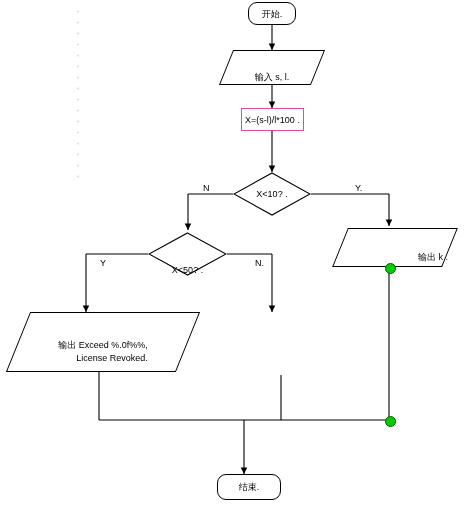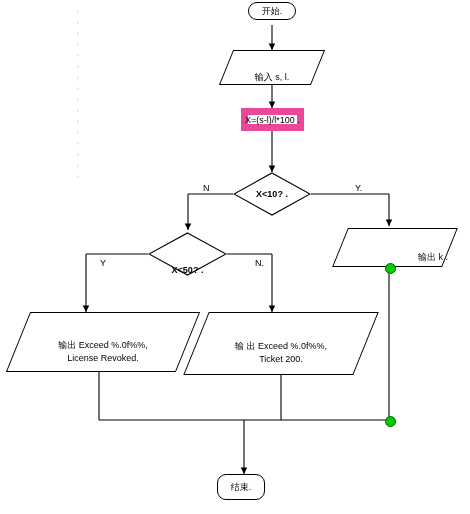--- a/index.html
+++ b/index.html
@@ -34,21 +34,21 @@
     white-space:nowrap;
   }
   .node .lbl{ position:relative; z-index:2; padding:0 2px; }
 
   .terminator{
     border:1px solid #000000;
     border-radius:9px;
     background:#ffffff;
   }
   .process{
-    border:7px solid #ec4899;
+    border:1px solid #ec4899;
     background:#ffffff;
   }
   
   .para{ background:transparent; }
   .para .plate{
     position:absolute;
     left:0; top:0; right:0; bottom:0;
     border:1px solid #000000;
     background:#ffffff;
     transform:skewX(-22deg);
@@ -57,30 +57,30 @@
   .para .lbl{ z-index:2;margin-top:19px; }
 
   
   .decision{ background:transparent; }
   .decision .plate{
     position:absolute;
     left:50%; top:50%;
     width:0; height:0;
     z-index:1;
   }
-  .decision .lbl{ z-index:2;font-weight:bold; }
+  .decision .lbl{ z-index:2; }
 
   .edge-label{
     position:absolute;
     font-size:9px;
     line-height:10px;
     color:#000000;
     white-space:nowrap;
   }
-  .multiline{ white-space:pre-line; line-height:13px; }
+  .multiline{ white-space:pre-line; line-height:13px;text-align:right; }
 
   
   .margin-mark{
     position:absolute;
     font-size:7px;
     color:#d8d8e4;
     line-height:7px;
     user-select:none;
   }
 
@@ -128,21 +128,21 @@
 
       <path d="M99,372 L99,420"></path>
       <path d="M281,375 L281,420"></path>
       <path d="M389,267 L389,420"></path>
       <path d="M99,420 L389,420"></path>
 
       <path d="M244,420 L244,474" marker-end="url(#arrow)"></path>
     </g>
   </svg>
 
-  <div class="node terminator" style="left:248px; top:2px; width:48px; height:18px;">
+  <div class="node terminator" style="left:248px; top:2px; width:48px; height:23px;">
     <span class="lbl">开始.</span>
   </div>
 
   <div class="node para" style="left:226px; top:50px; width:92px; height:35px;">
     <span class="plate"></span>
     <span class="lbl">输入 s, l.</span>
   </div>
 
   <div class="node process" style="left:241px; top:108px; width:63px; height:23px;">
     <span class="lbl">X=(s-l)/l*100 .</span>
@@ -169,27 +169,22 @@
     <span class="plate"></span>
     <span class="lbl">输出 k .</span>
   </div>
 
   <div class="node para multiline" style="left:18px; top:312px; width:170px; height:60px;">
     <span class="plate"></span>
     <span class="lbl multiline">输出  Exceed  %.0f%%,
 License Revoked.</span>
   </div>
 
-  <div class="node para multiline" style="left:196px; top:312px; width:170px; height:63px;">
-    <span class="plate"></span>
-    <span class="lbl multiline">输 出   Exceed   %.0f%%,
-Ticket 200.</span>
-  </div>
-
-  <div class="node terminator" style="left:217px; top:474px; width:48px; height:26px;">
+
+  <div class="node terminator" style="left:217px; top:474px; width:64px; height:26px;">
     <span class="lbl">结束.</span>
   </div>
 
   <span class="edge-label" style="left:203px; top:183px;">N</span>
   <span class="edge-label" style="left:355px; top:183px;">Y.</span>
   <span class="edge-label" style="left:100px; top:258px;">Y</span>
   <span class="edge-label" style="left:255px; top:258px;">N.</span>
 
   <span class="handle" style="left:389px; top:267px;"></span>
   <span class="handle" style="left:389px; top:420px;"></span>

